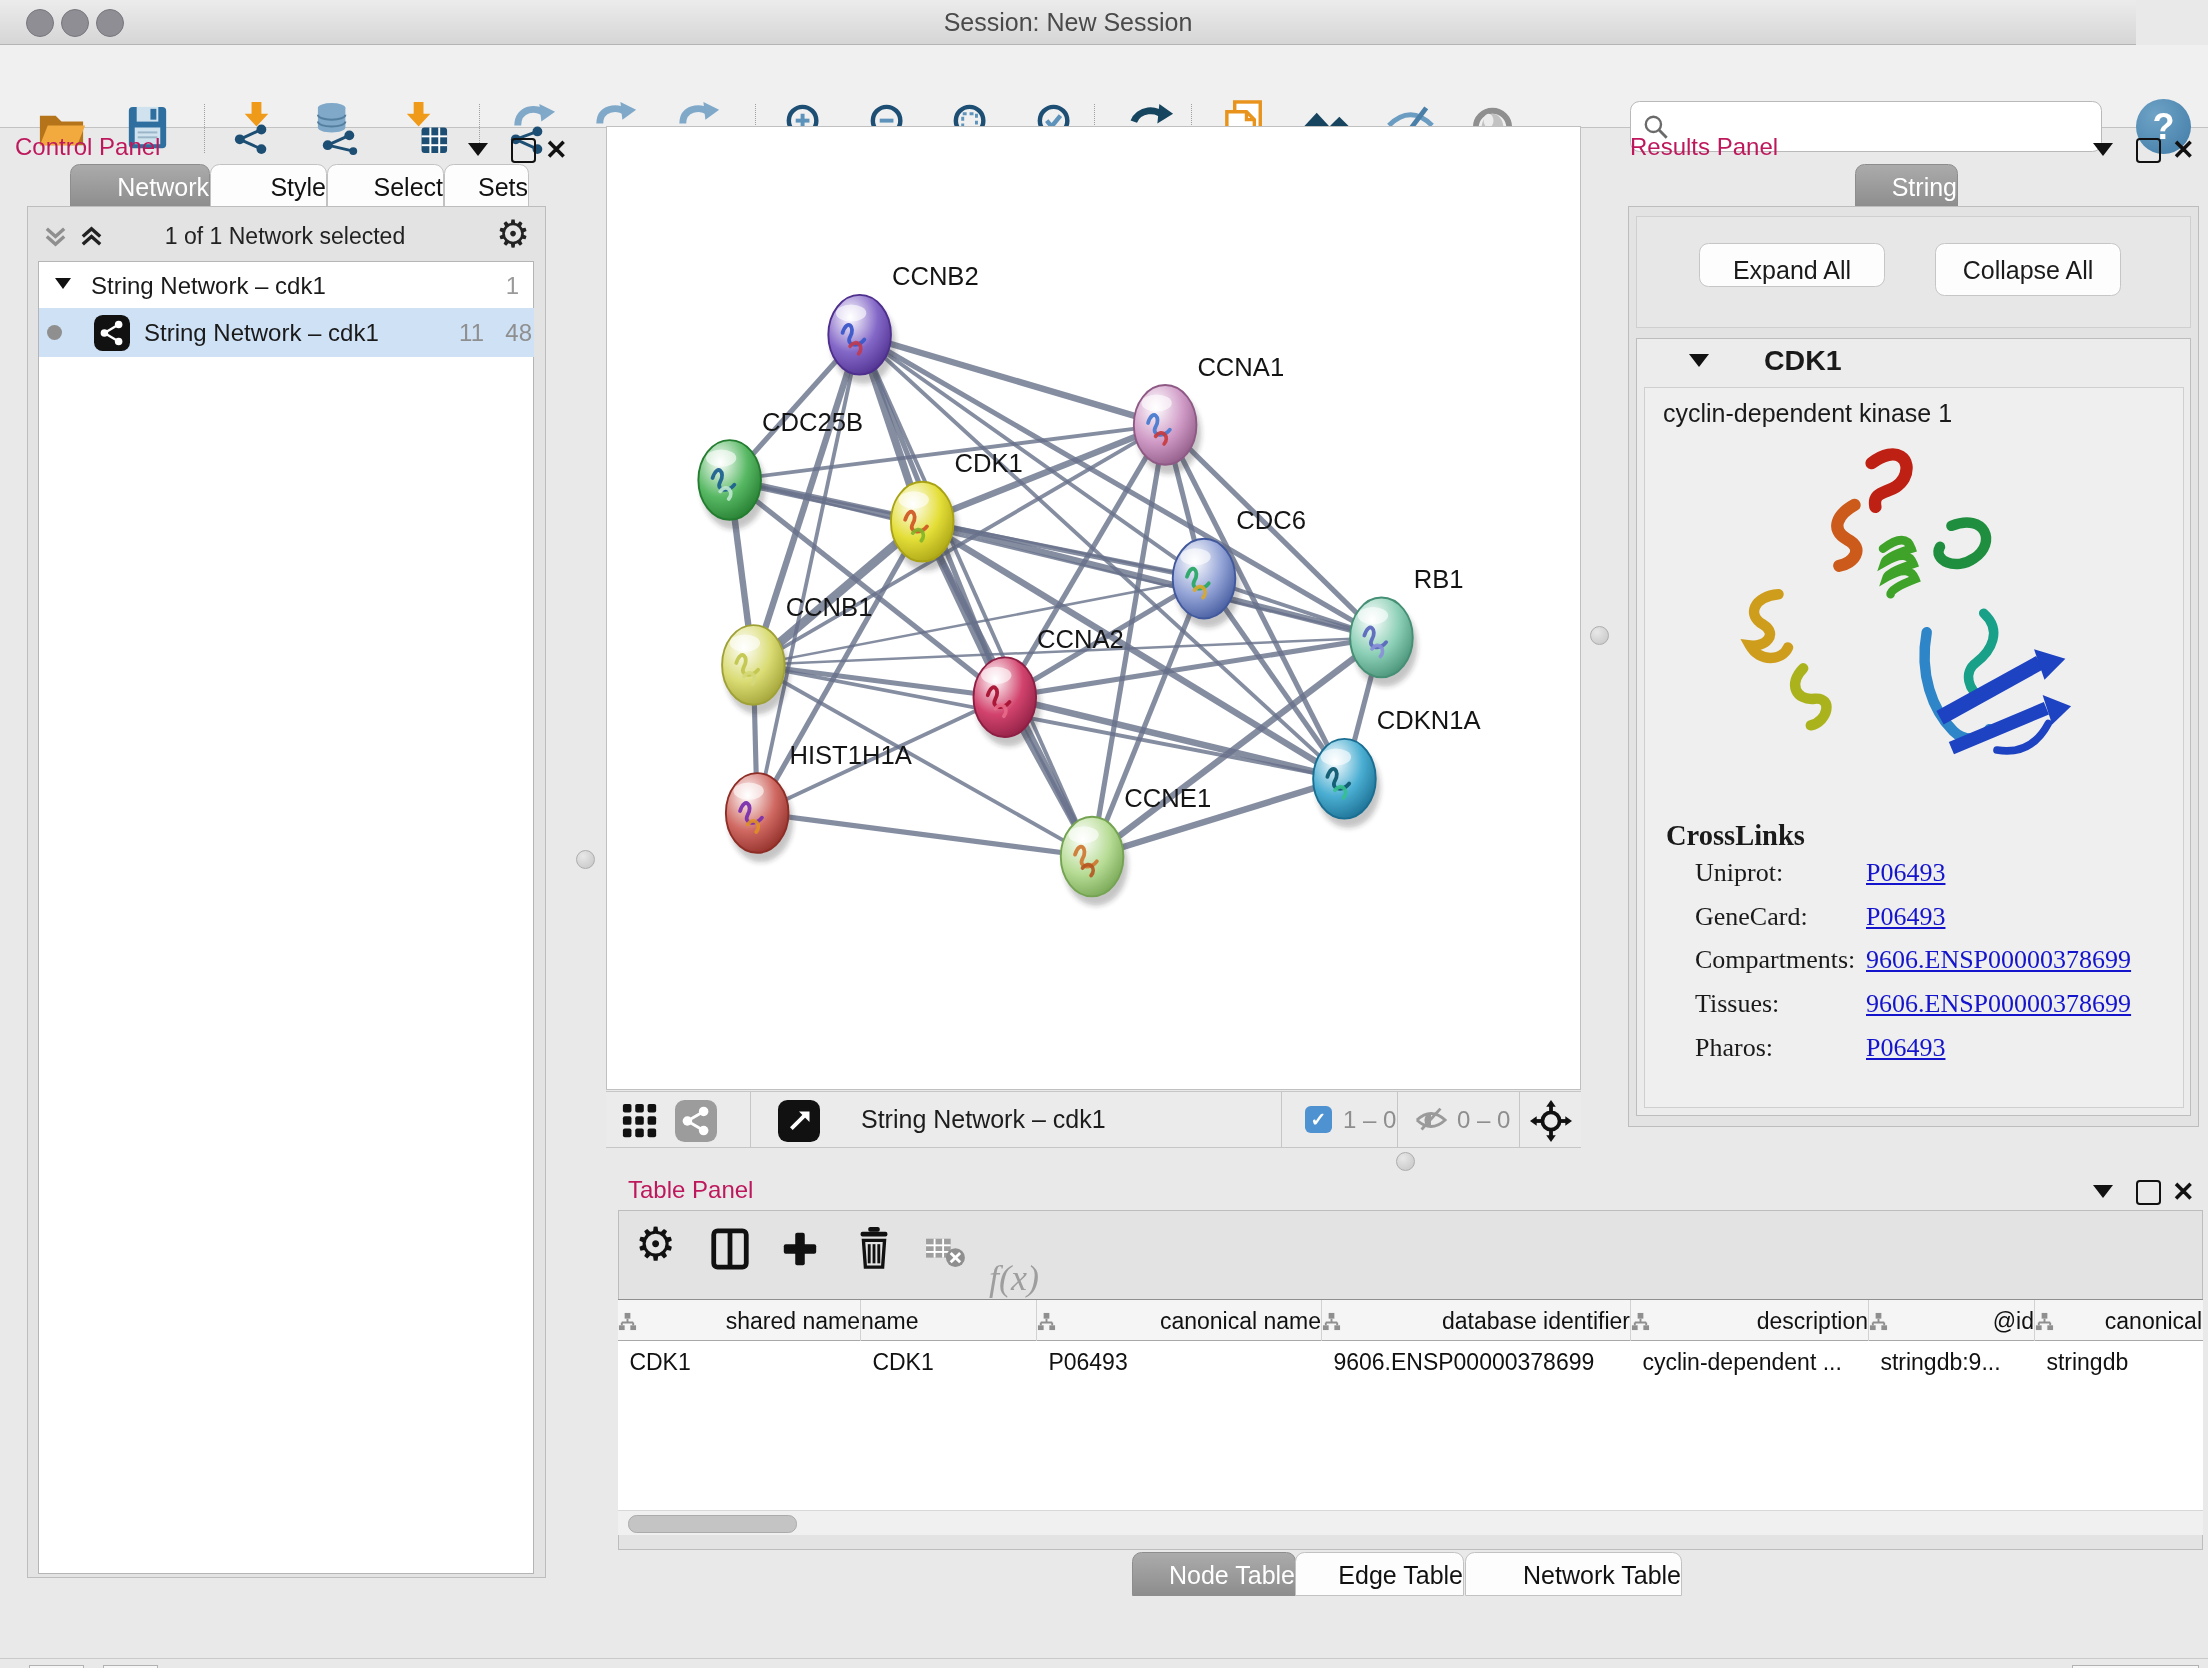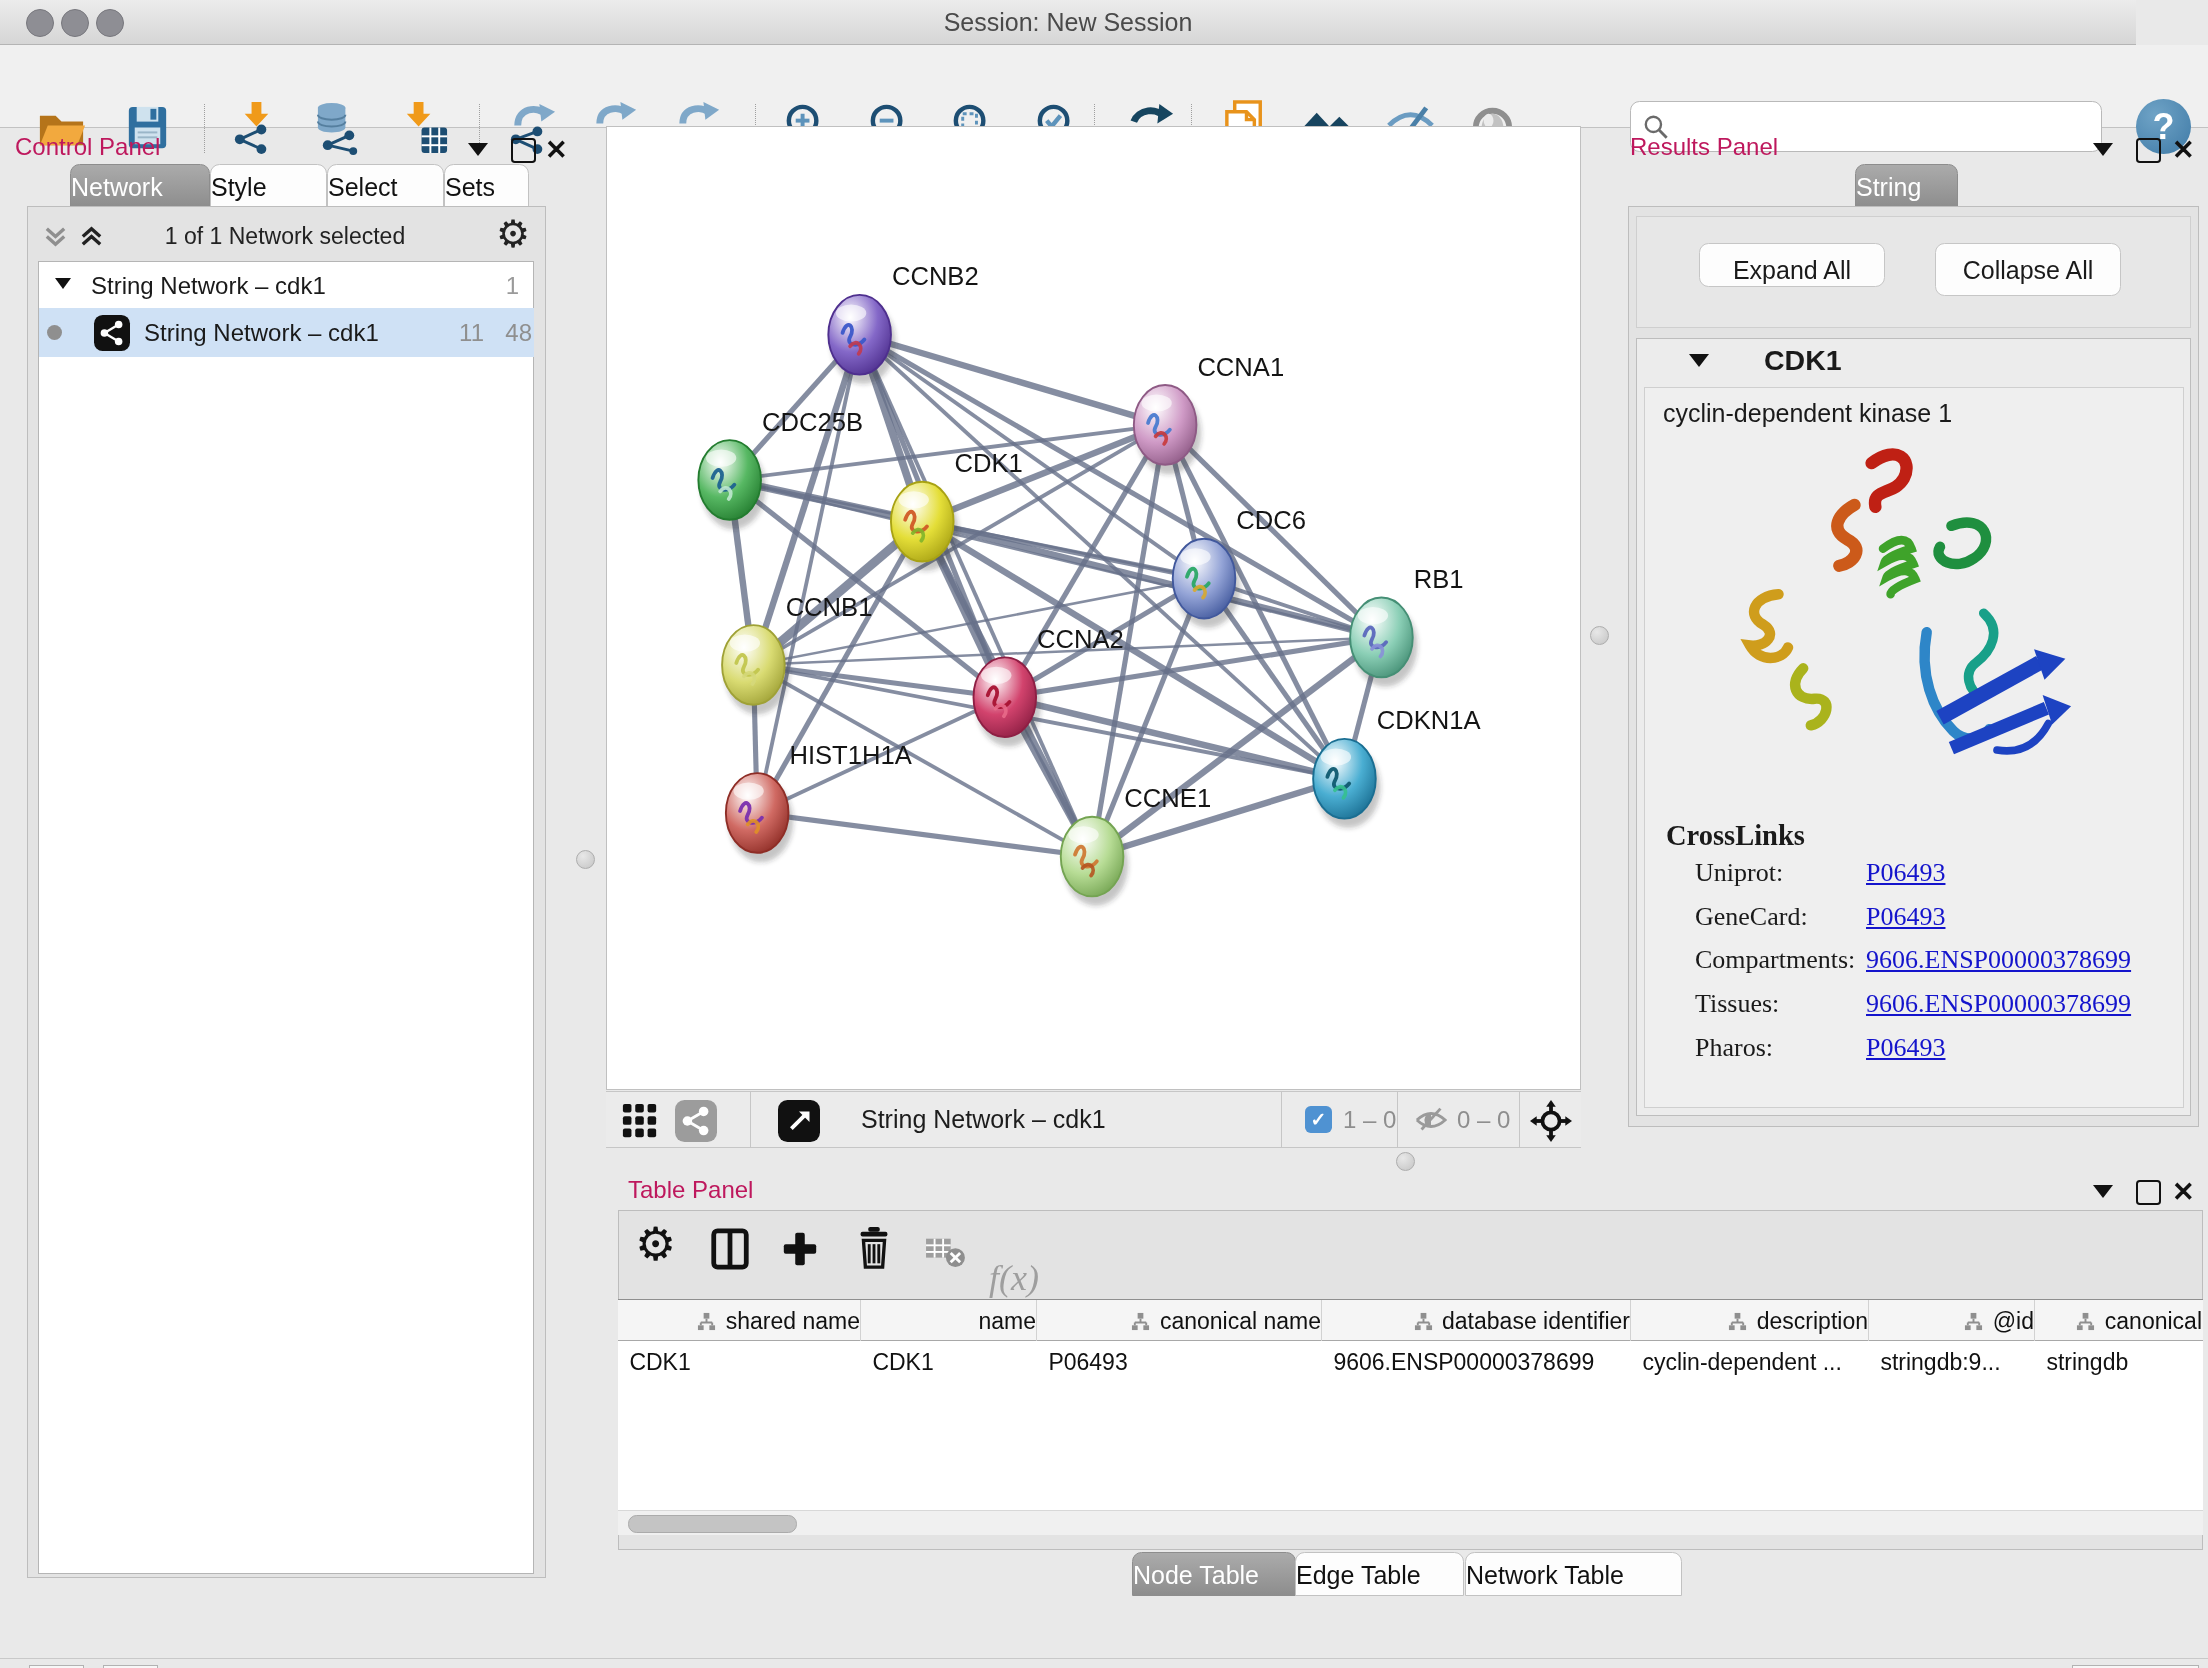--- a/index.html
+++ b/index.html
@@ -26,37 +26,37 @@
     outline:none;font-size:23px;font-family:"Liberation Sans",sans-serif;background:transparent;}
   .helpbtn{position:absolute;left:2136px;top:54px;width:55px;height:55px;border-radius:50%;
     background:radial-gradient(circle at 35% 30%,#6fa3c6,#3f7aa6);color:#fff;font-size:36px;
     font-weight:bold;text-align:center;line-height:55px;}
   
   .ptitle{font-size:24px;color:#be185d;}
   .tri{width:0;height:0;border-left:10.5px solid transparent;border-right:10.5px solid transparent;
     border-top:13.3px solid #111;display:inline-block;}
   .sqicon{width:21px;height:21px;border:2.9px solid #111;border-radius:3.8px;display:inline-block;}
   .xicon{font-size:27px;font-weight:bold;color:#111;line-height:27px;}
-  .tab{position:absolute;height:44px;line-height:44px;text-align:left;font-size:25px;
+  .tab{position:absolute;height:44px;line-height:44px;text-align:right;font-size:25px;
     background:#fdfdfd;border:1px solid #c2c2c2;border-radius:9.5px 9.5px 0 0;color:#111;box-sizing:border-box;}
   .tab.sel{background:linear-gradient(#ababab,#8d8d8d);color:#fff;border-color:#8d8d8d;}
   .tab.bottom{border-radius:9.5px 9.5px 0 0;}
   .graybox{position:absolute;background:#e3e3e3;border:1px solid #bdbdbd;box-sizing:border-box;}
   .whitebox{position:absolute;background:#ffffff;border:1px solid #b5b5b5;box-sizing:border-box;}
   .vline{position:absolute;width:0;border-left:1px solid #c6c6c6;}
   .dot{position:absolute;width:17px;height:17px;border-radius:50%;
     background:radial-gradient(circle at 35% 30%,#e8e8e8,#c4c4c4);border:1px solid #adadad;}
   .gear{font-size:38px;color:#222;line-height:38px;}
   .linkv{color:#1414cc;text-decoration:underline;}
   
   svg text{font-family:"Liberation Sans",sans-serif;}
   .nlabel{font-size:27px;fill:#141414;}
   
   .th{height:42px;box-sizing:border-box;border-right:1px solid #d2d2d2;display:flex;
-    align-items:center;justify-content:flex-end;gap:9.5px;font-size:23px;color:#111;}
+    align-items:center;justify-content:space-between;gap:9.5px;font-size:23px;color:#111;}
   .td{height:42px;box-sizing:border-box;display:flex;align-items:center;padding-left:11.4px;
     font-size:23px;color:#111;}
   .serif{font-family:"Liberation Serif",serif;}
 </style>
 </head>
 <body>
 
 <div class="titlebar">
   <div class="tlight" style="left:26px;"></div>
   <div class="tlight" style="left:61px;"></div>

